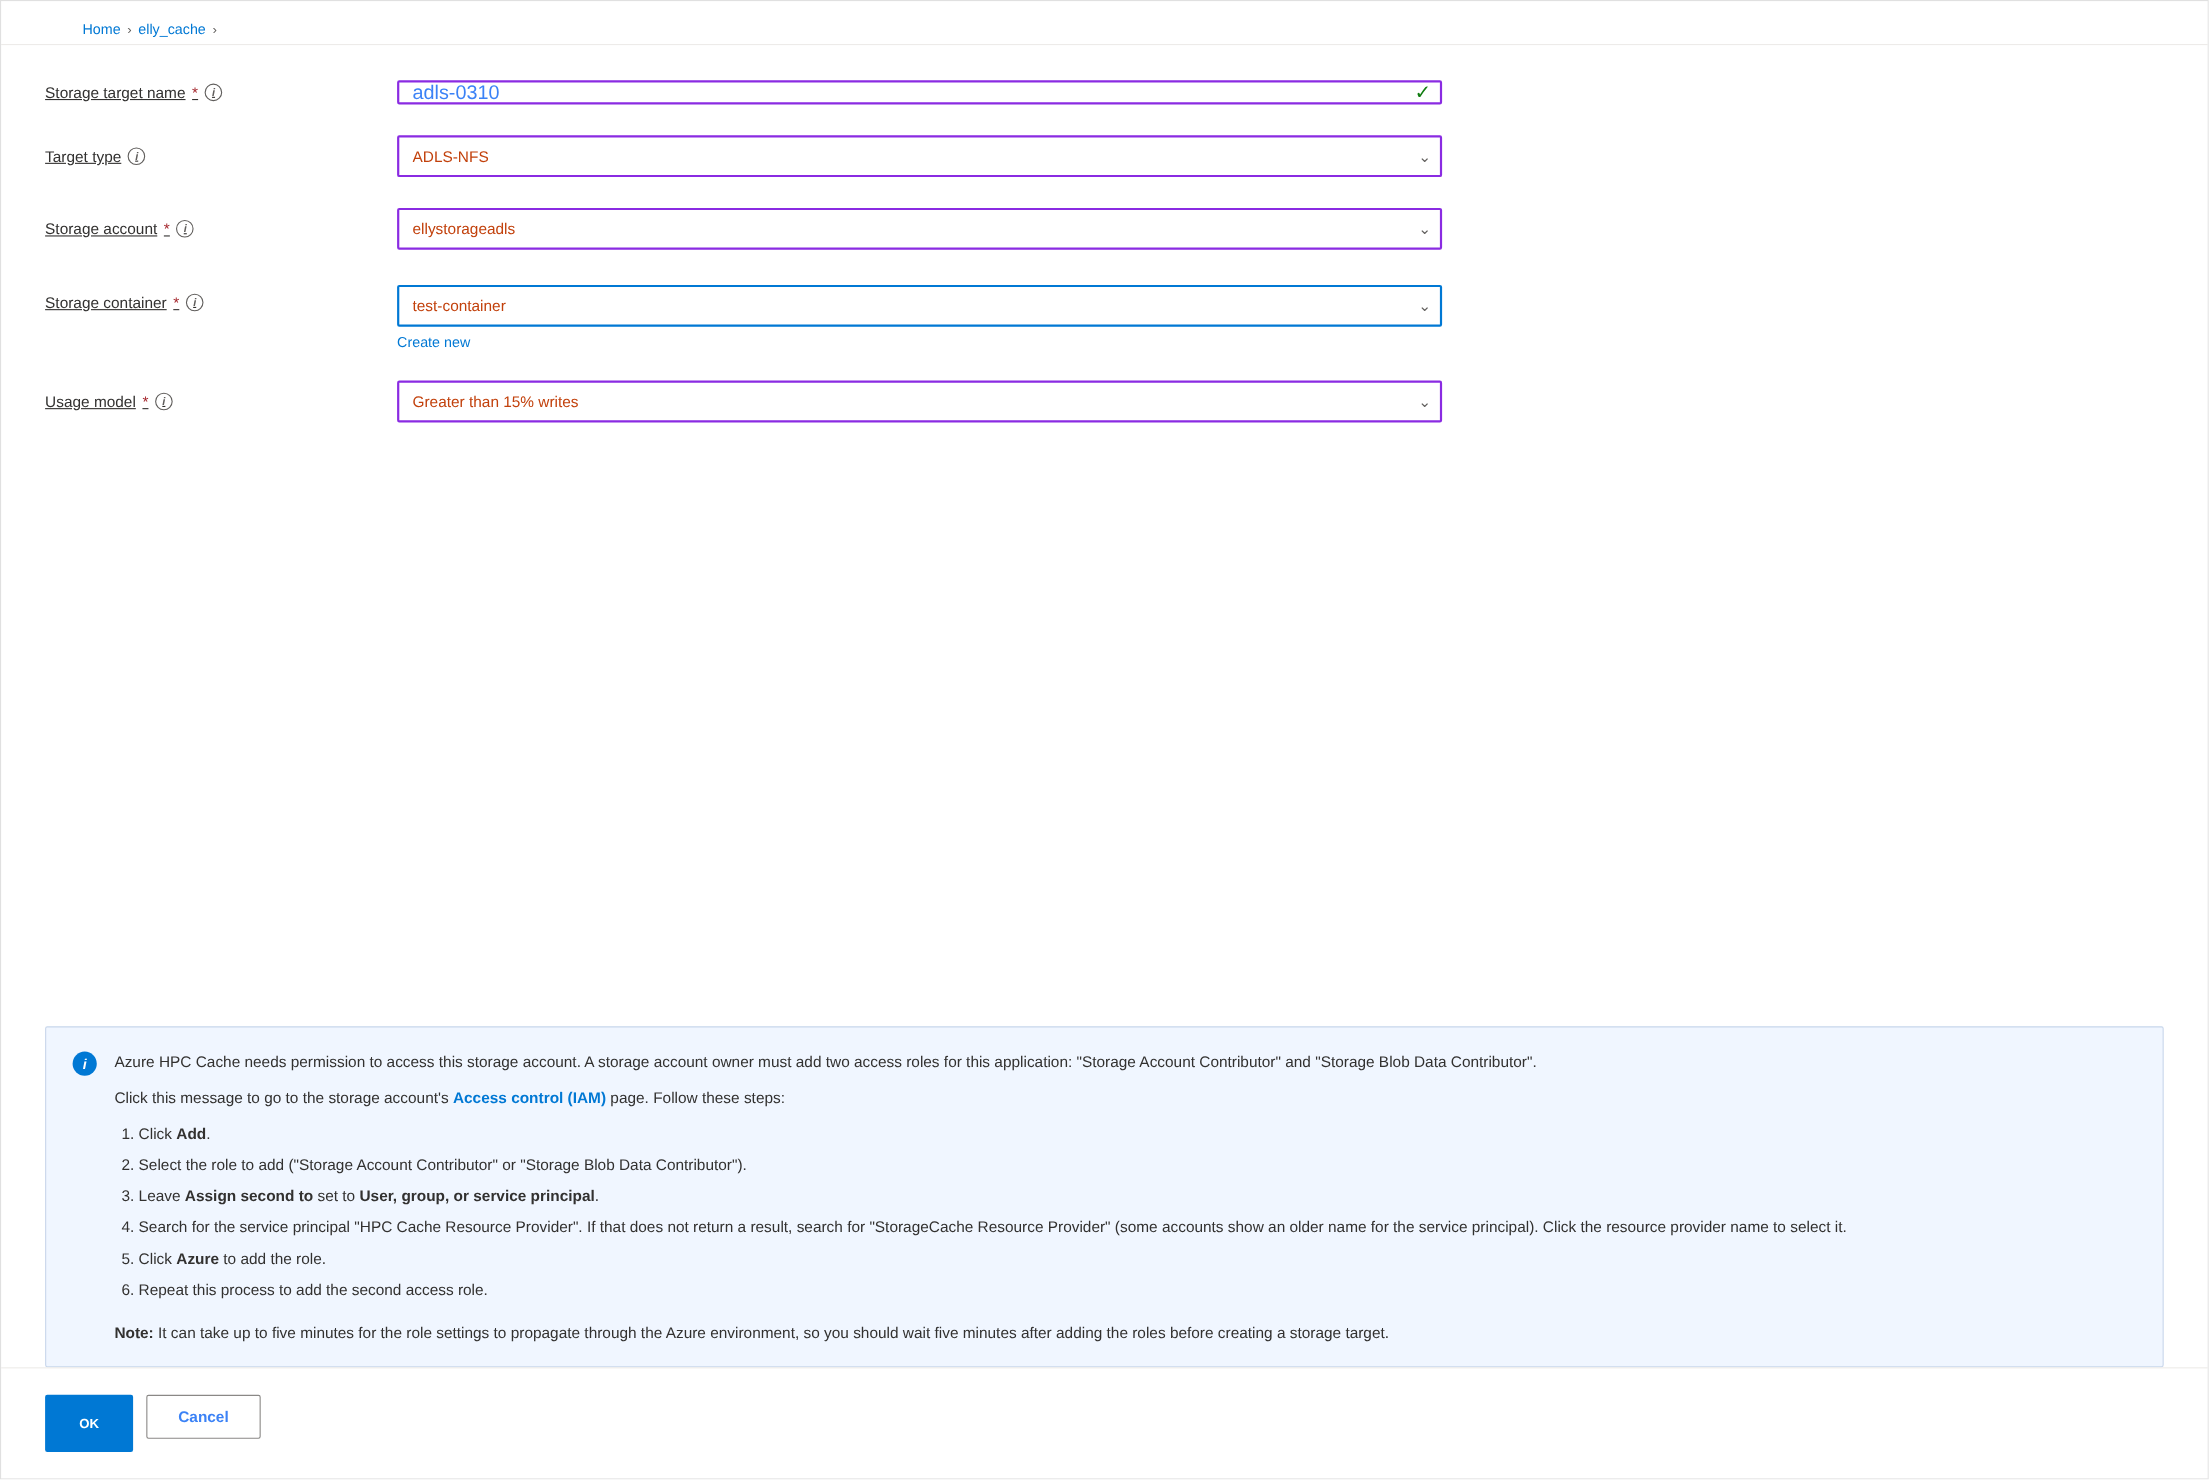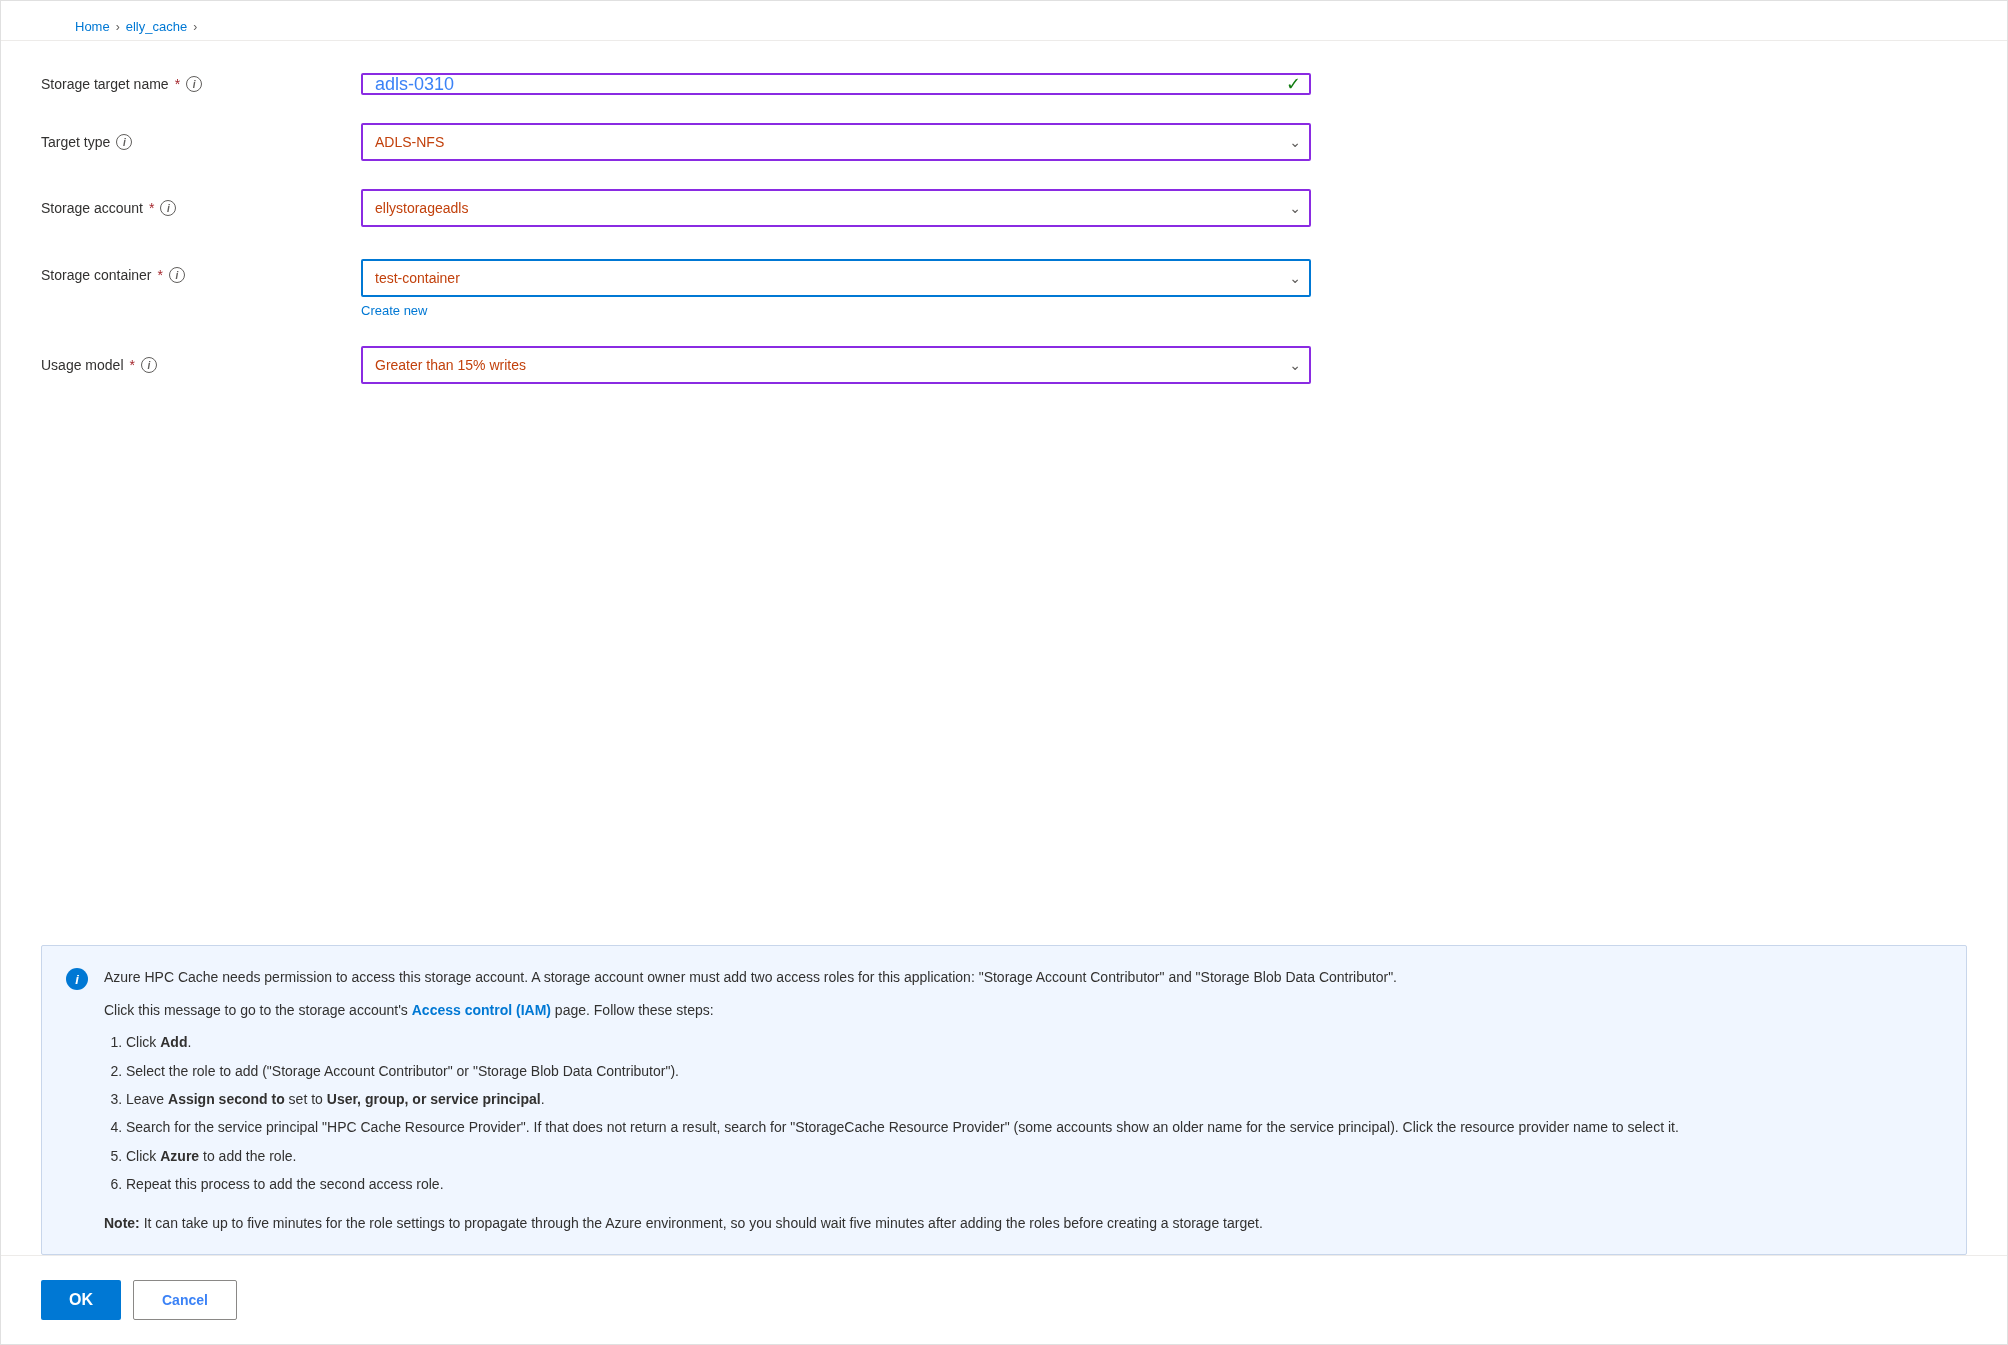--- a/index.html
+++ b/index.html
@@ -69,20 +69,21 @@
       line-height: 1;
     }
     .divider {
       border: none;
       border-top: 1px solid #edebe9;
       margin: 0 0 0 0;
     }
     .form-area {
       padding: 32px 51px 0 40px;
       flex: 1;
+      text-decoration: underline;
     }
     .form-row {
       display: flex;
       align-items: center;
       margin-bottom: 28px;
     }
     .form-label {
       width: 320px;
       display: flex;
       align-items: center;
@@ -231,22 +232,22 @@
       display: flex;
       gap: 12px;
       margin-top: auto;
     }
     .btn-primary {
       background: #0078d4;
       color: #fff;
       border: none;
       border-radius: 2px;
       padding: 0 28px;
-      height: 40px;
-      font-size: 16px;
+      height: 52px;
+      font-size: 12px;
       font-weight: 600;
       cursor: pointer;
       min-width: 80px;
     }
     .btn-secondary {
       background: #fff;
       color: #3b82f6;
       border: 1px solid #8a8886;
       border-radius: 2px;
       padding: 0 28px;

